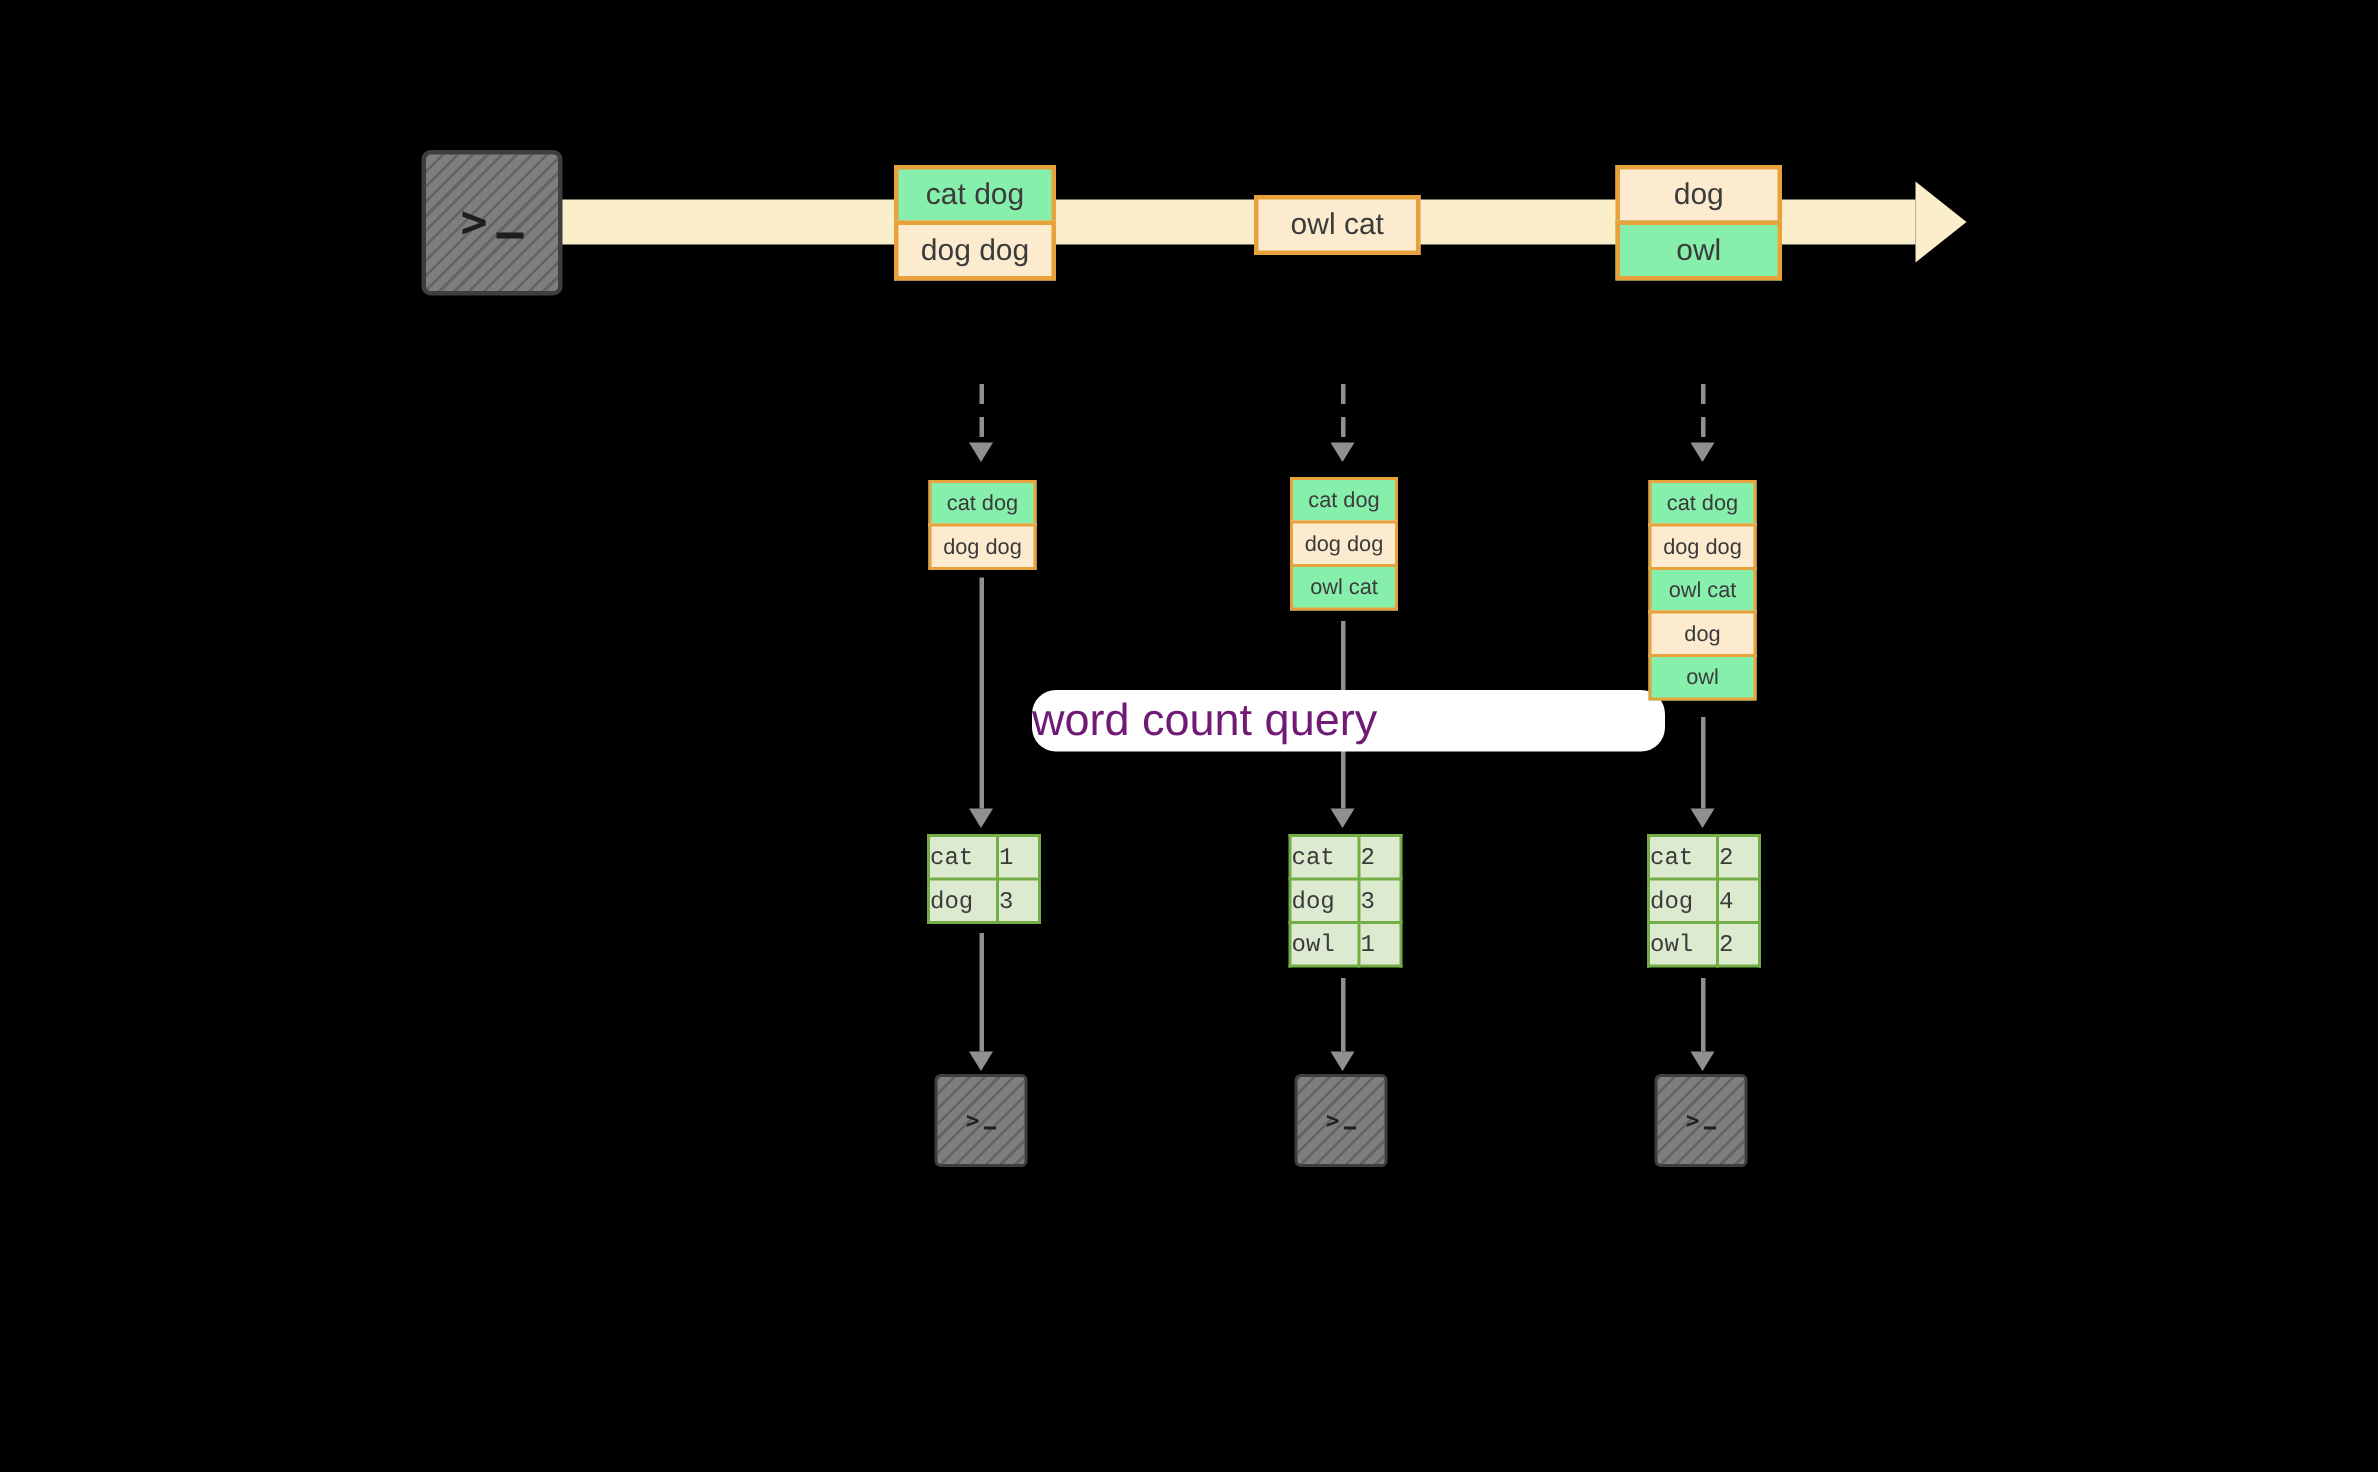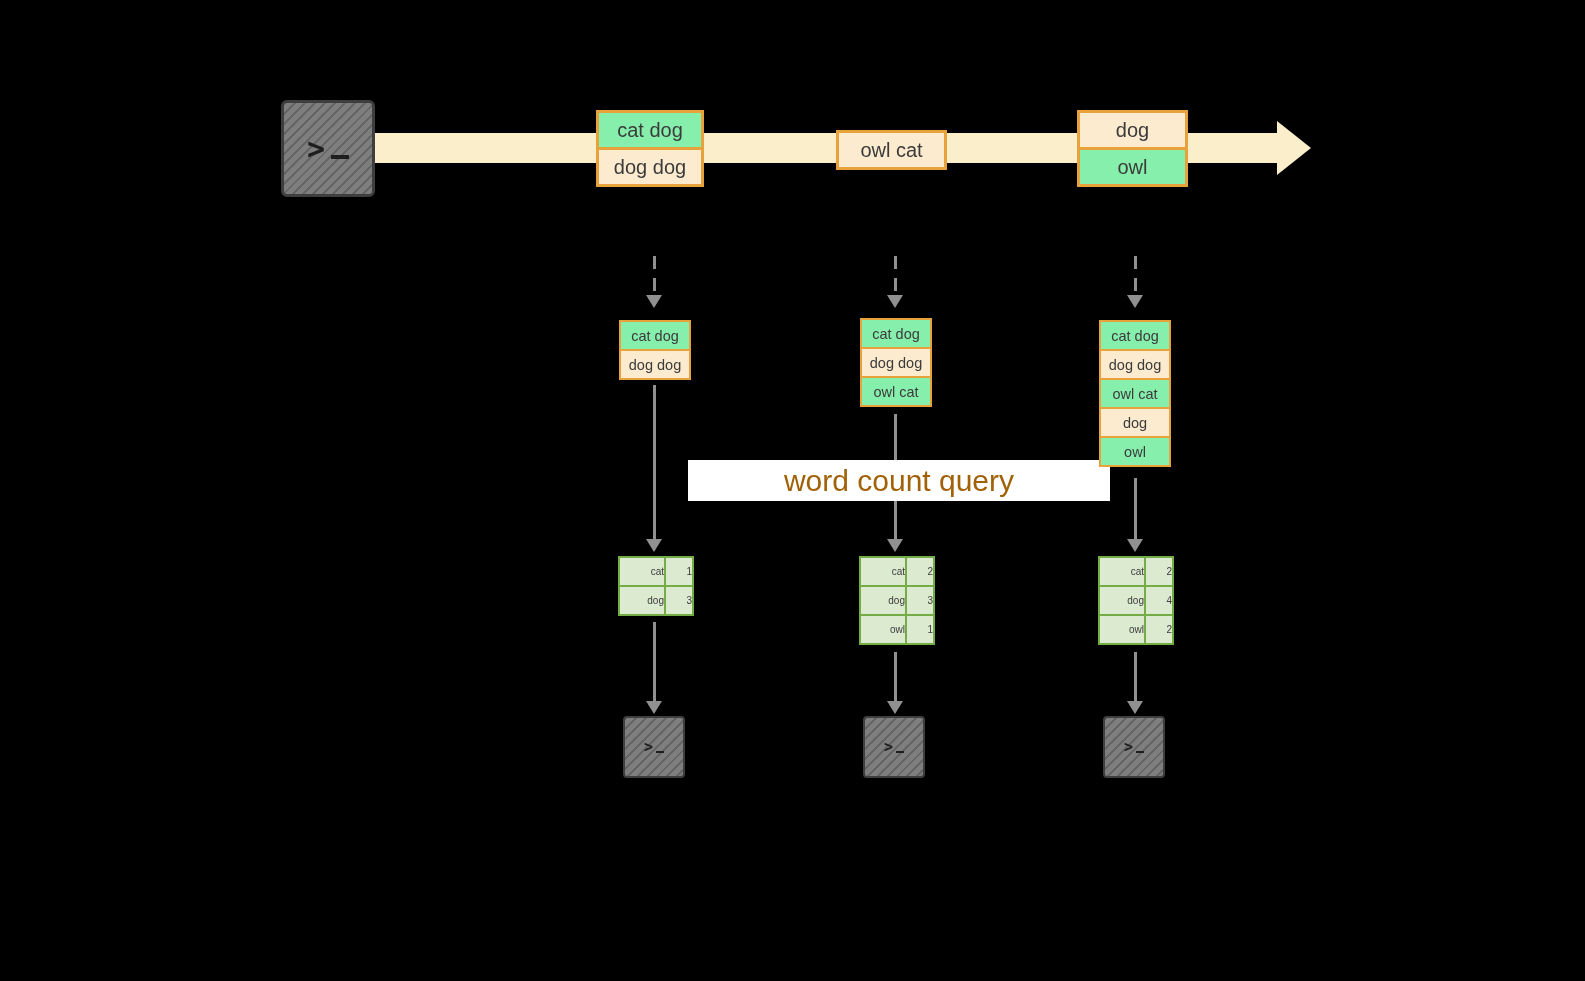--- a/index.html
+++ b/index.html
@@ -34,24 +34,24 @@
   .rcell{border:2px solid #e8a23c;margin-top:-2px;width:68px;height:27px;display:flex;align-items:center;justify-content:center;
     color:#3b3b3b;font-size:14.5px;}
   .rstack .rcell:first-child{margin-top:0;}
   
   .varrow{position:absolute;display:flex;flex-direction:column;align-items:center;width:18px;z-index:1;}
   .shaft{width:3px;flex:1;background:#909090;}
   .shaft.dashed{background:repeating-linear-gradient(to bottom,#909090 0px,#909090 13px,transparent 13px,transparent 22px);}
   .ahead{width:0;height:0;border-left:8px solid transparent;border-right:8px solid transparent;border-top:13px solid #909090;}
   
   .banner{position:absolute;left:688px;top:460px;width:422px;height:41px;background:#ffffff;z-index:2;
-    display:flex;align-items:center;justify-content:center;color:#a16207;font-size:30px;}
+    display:flex;align-items:center;color:#701a75;font-size:30px;border-radius:16px;}
   
   .ctable{position:absolute;border-collapse:collapse;z-index:3;}
-  .ctable td{border:2px solid #74ad45;background:#dcead0;color:#3b3b3b;font-size:10px;text-align:right;padding:0;}
+  .ctable td{border:2px solid #74ad45;background:#dcead0;color:#3b3b3b;font-size:16px;text-align:left;padding:0;font-family:Liberation Mono, monospace;}
   .ctable td.wcell{width:44px;height:27px;}
   .ctable td.ncell{width:26px;height:27px;}
 </style>
 </head>
 <body>
 
 <div class="canvas">
 
   <div class="stream-bar"></div>
   <div class="stream-head"></div>

